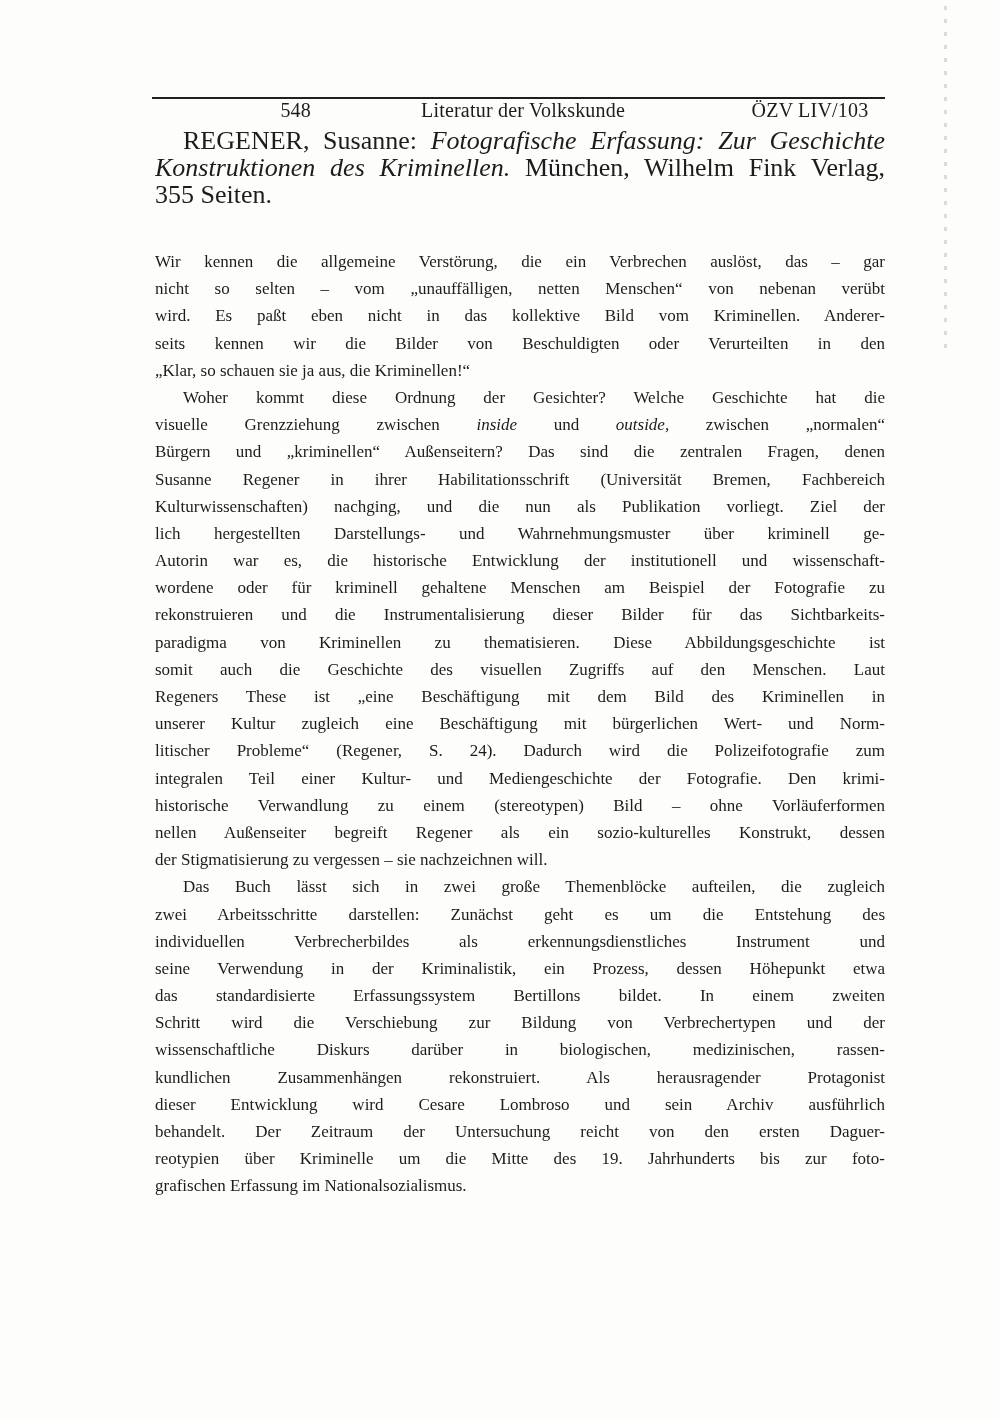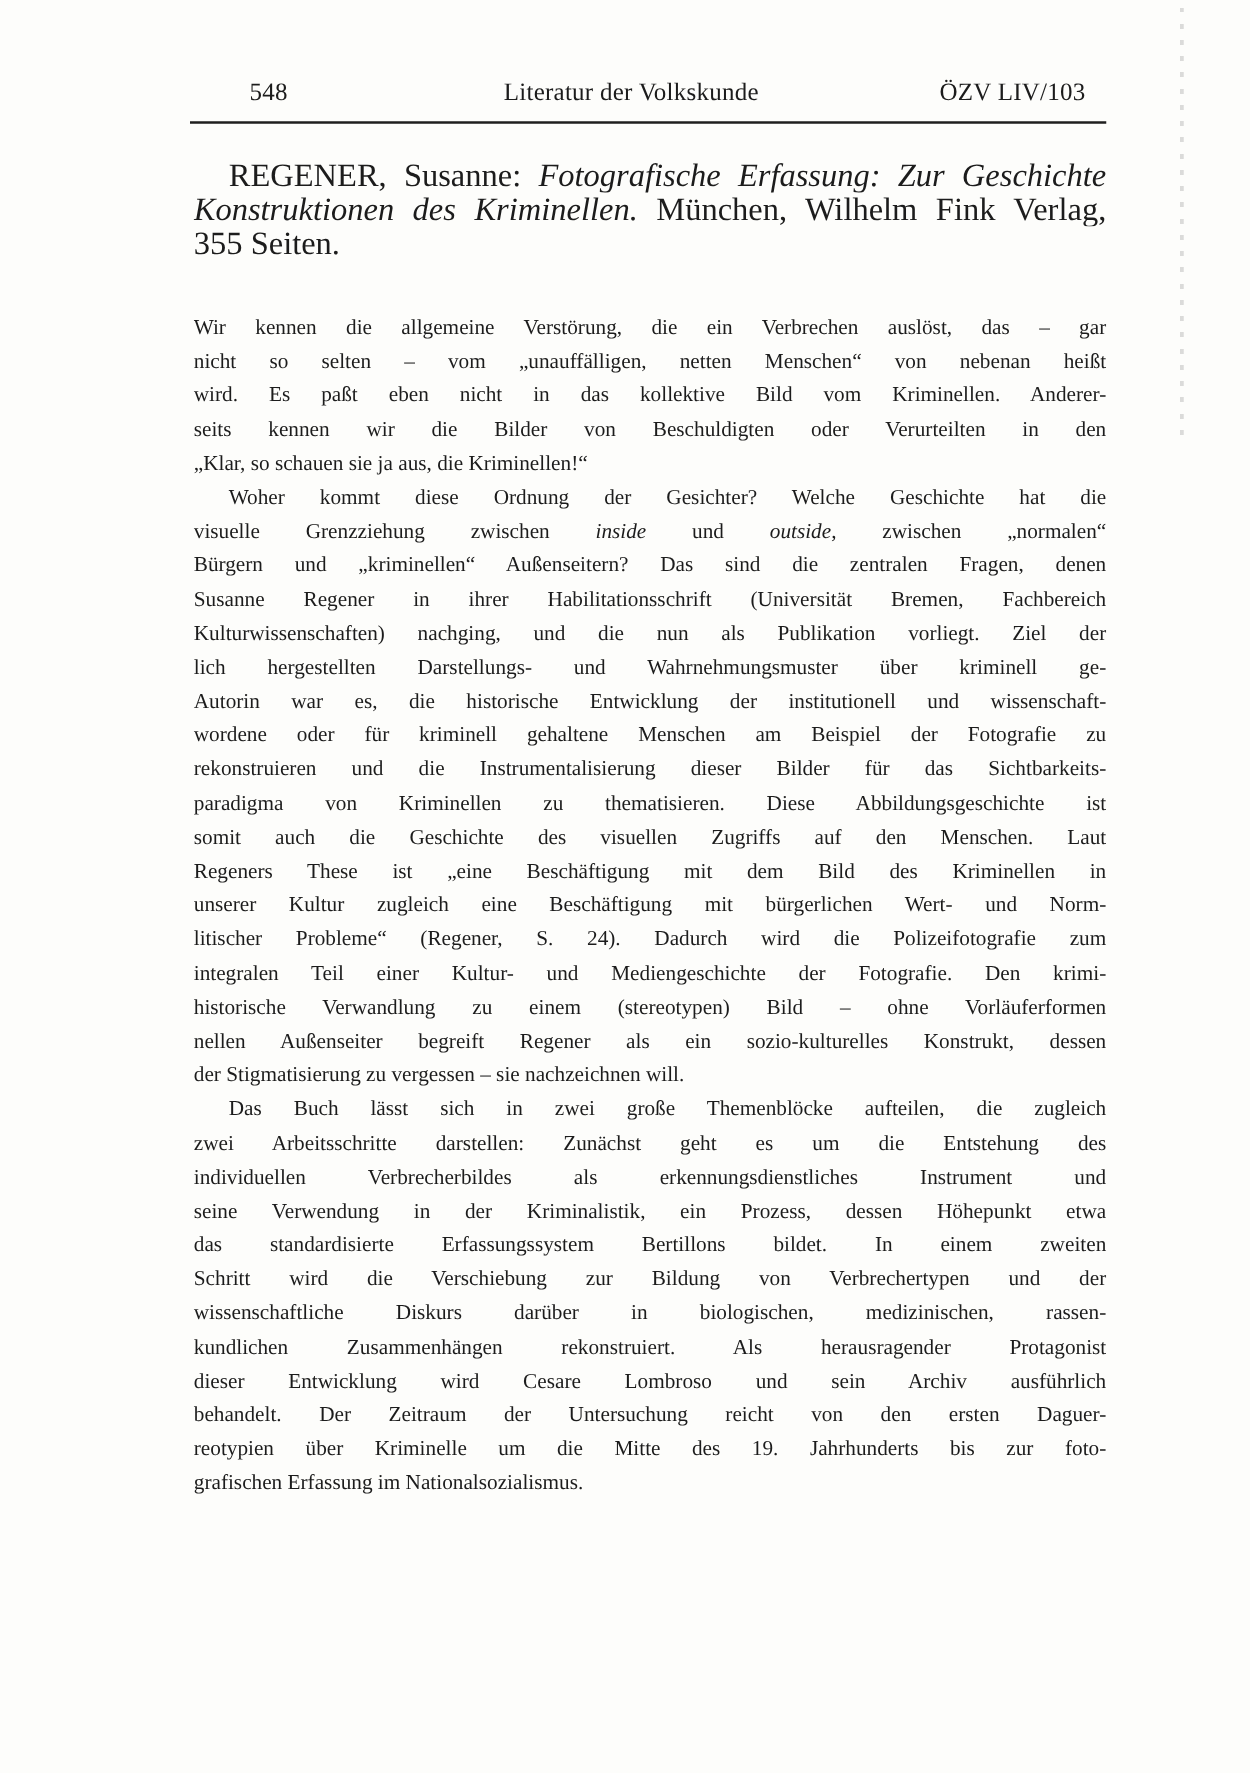--- a/index.html
+++ b/index.html
@@ -19,22 +19,22 @@
   .header {
     position: absolute;
     left: 155px;
     top: 63px;
     width: 730px;
     display: flex;
     align-items: baseline;
     font-size: 20px;
     letter-spacing: 0.2px;
   }
-  .header .page-number { width: 120px; text-align: center; }
-  .header .section-title { flex: 1; text-align: center; }
+  .header .page-number { width: 120px; text-align: right; margin-left: 36px; }
+  .header .section-title { flex: 1; text-align: center; margin-top: 36px; }
   .header .issue-label { width: 150px; text-align: center; }
   .header-rule {
     position: absolute;
     left: 152px;
     top: 97px;
     width: 733px;
     height: 2px;
     background: #1f1f1f;
   }
   .citation-block {
@@ -93,21 +93,21 @@
   <div class="header-rule"></div>
 
   <div class="citation-block">
       <div class="line indent"><span>REGENER, Susanne: </span><span class="it">Fotografische Erfassung: Zur Geschichte medialer</span></div>
       <div class="line"><span class="it">Konstruktionen des Kriminellen.</span><span> München, Wilhelm Fink Verlag, 1999,</span></div>
       <div class="line last"><span>355 Seiten.</span></div>
     </div>
 
   <div class="body-text">
       <div class="line"><span>Wir kennen die allgemeine Verstörung, die ein Verbrechen auslöst, das – gar</span></div>
-      <div class="line"><span>nicht so selten – vom „unauffälligen, netten Menschen“ von nebenan heißt</span></div>
+      <div class="line"><span>nicht so selten – vom „unauffälligen, netten Menschen“ von nebenan verübt</span></div>
       <div class="line"><span>wird. Es paßt eben nicht in das kollektive Bild vom Kriminellen. Anderer-</span></div>
       <div class="line"><span>seits kennen wir die Bilder von Beschuldigten oder Verurteilten in den</span></div>
       <div class="line last"><span>„Klar, so schauen sie ja aus, die Kriminellen!“</span></div>
       <div class="line indent"><span>Woher kommt diese Ordnung der Gesichter? Welche Geschichte hat die</span></div>
       <div class="line"><span>visuelle Grenzziehung zwischen </span><span class="it">inside</span><span> und </span><span class="it">outside,</span><span> zwischen „normalen“</span></div>
       <div class="line"><span>Bürgern und „kriminellen“ Außenseitern? Das sind die zentralen Fragen, denen</span></div>
       <div class="line"><span>Susanne Regener in ihrer Habilitationsschrift (Universität Bremen, Fachbereich</span></div>
       <div class="line"><span>Kulturwissenschaften) nachging, und die nun als Publikation vorliegt. Ziel der</span></div>
       <div class="line"><span>lich hergestellten Darstellungs- und Wahrnehmungsmuster über kriminell ge-</span></div>
       <div class="line"><span>Autorin war es, die historische Entwicklung der institutionell und wissenschaft-</span></div>

